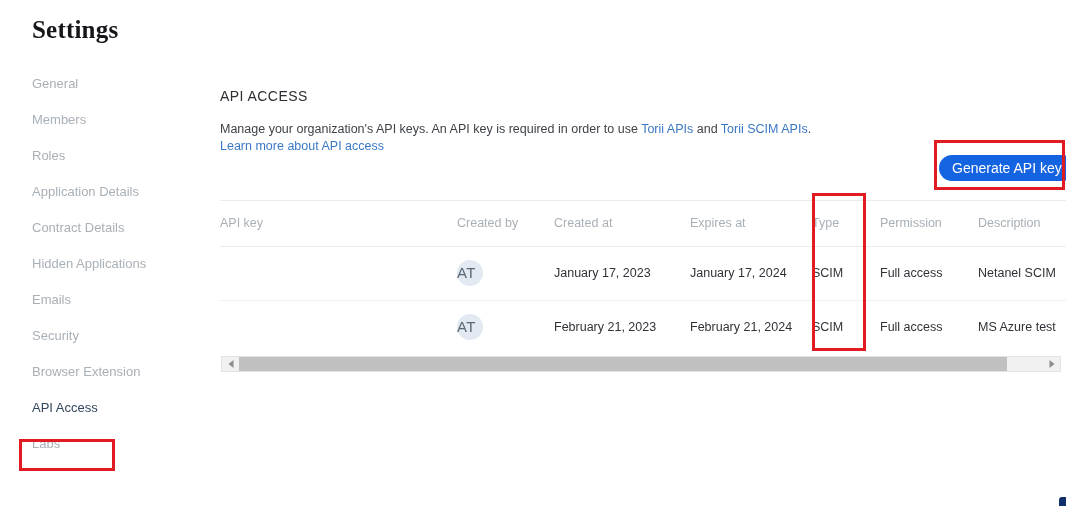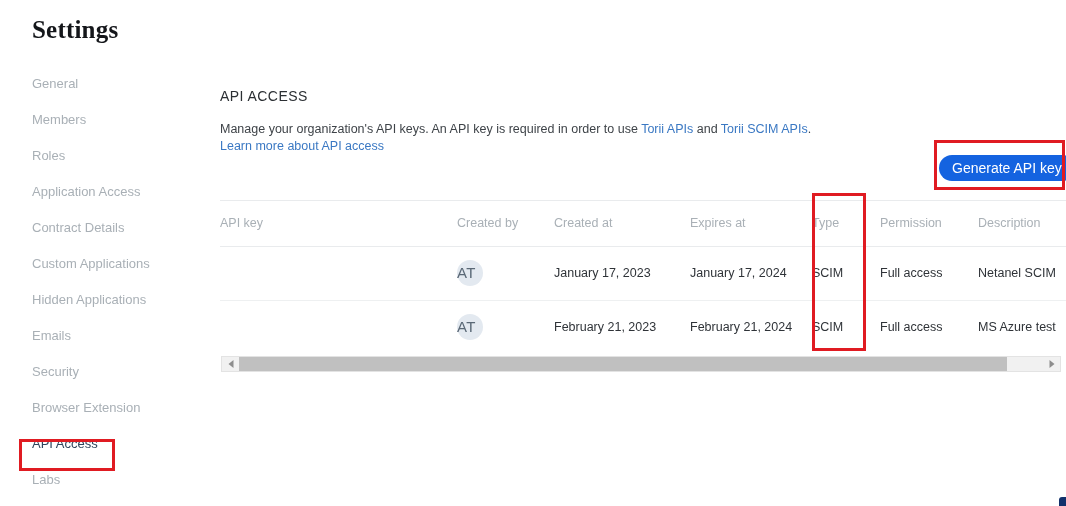--- a/index.html
+++ b/index.html
@@ -244,23 +244,22 @@
 
 <div id="app">
 
   <div class="page-title">Settings</div>
 
   <nav class="sidebar">
     <ul class="nav-list">
       <li class="nav-item"><span>General</span></li>
       <li class="nav-item"><span>Members</span></li>
       <li class="nav-item"><span>Roles</span></li>
-      <li class="nav-item"><span>Application Access</span></li>
+      <li class="nav-item"><span>Application Details</span></li>
       <li class="nav-item"><span>Contract Details</span></li>
-      <li class="nav-item"><span>Custom Applications</span></li>
       <li class="nav-item"><span>Hidden Applications</span></li>
       <li class="nav-item"><span>Emails</span></li>
       <li class="nav-item"><span>Security</span></li>
       <li class="nav-item"><span>Browser Extension</span></li>
       <li class="nav-item active"><span>API Access</span></li>
       <li class="nav-item"><span>Labs</span></li>
     </ul>
   </nav>
 
   <section class="main">

